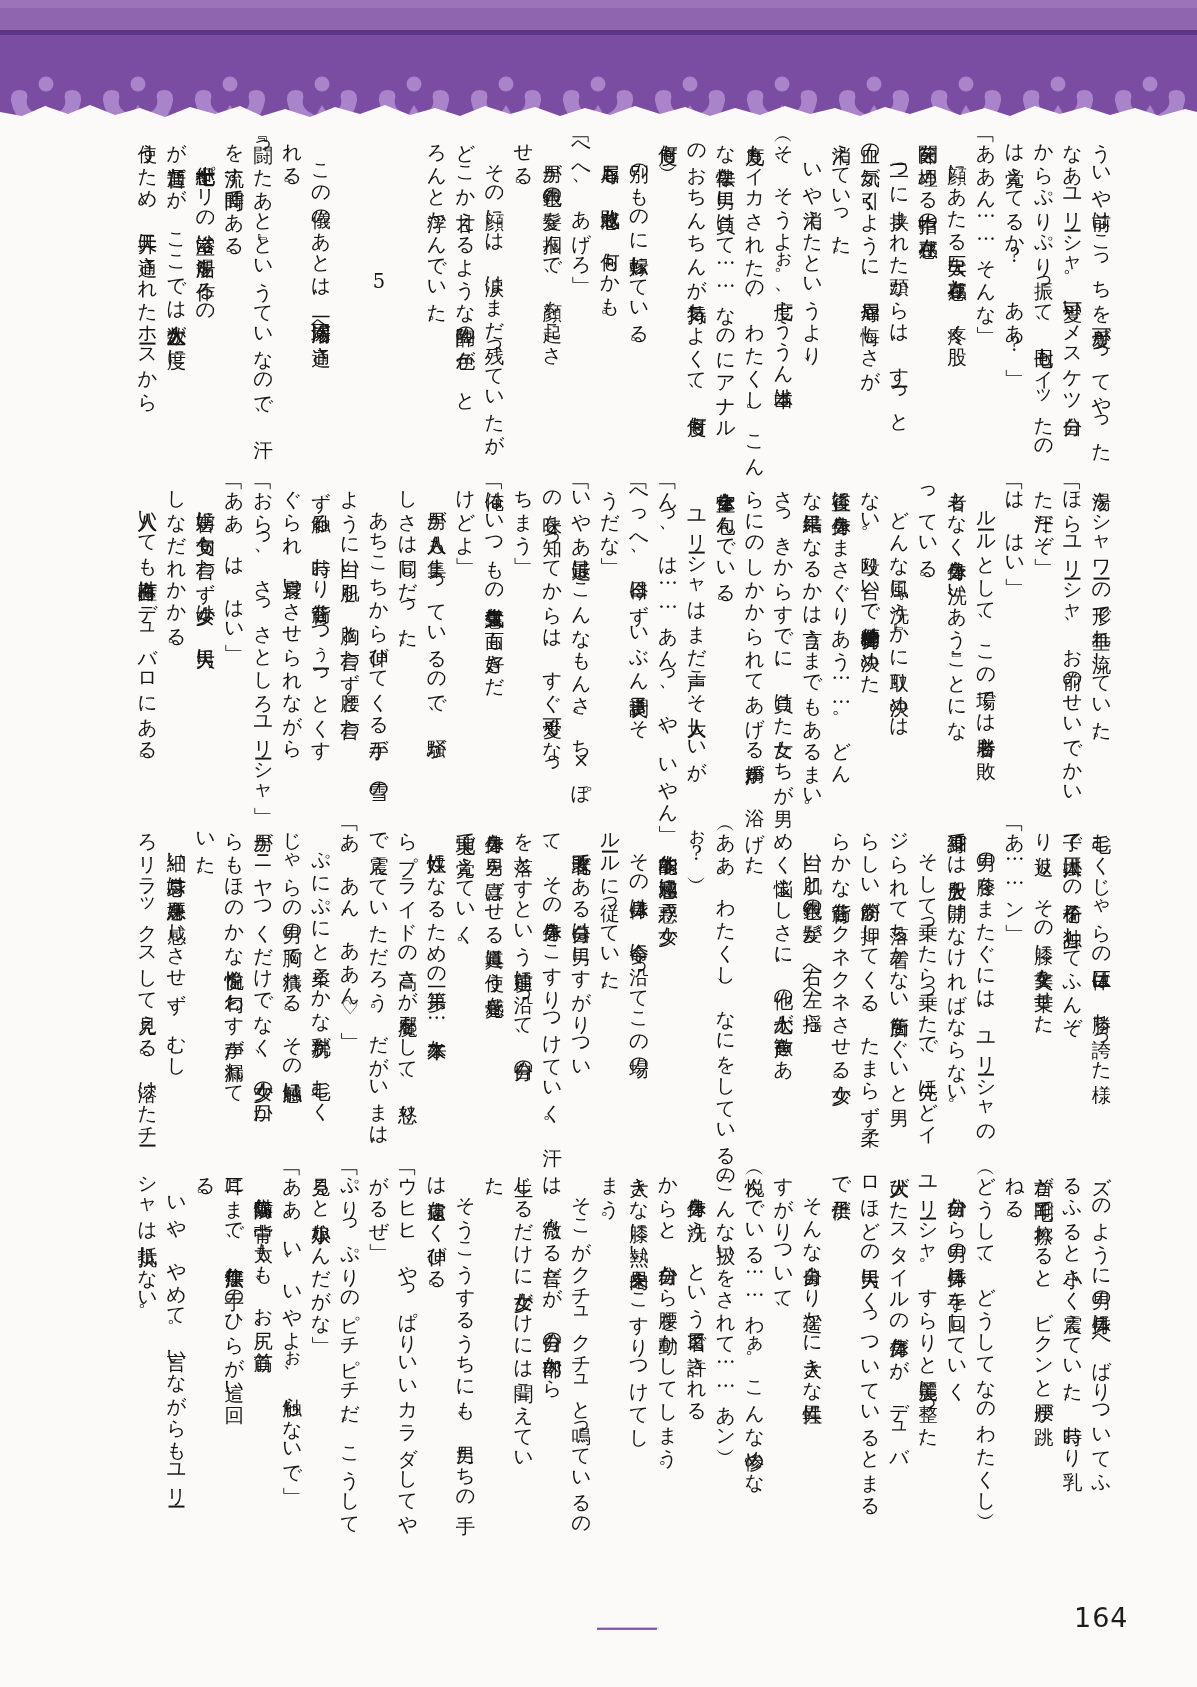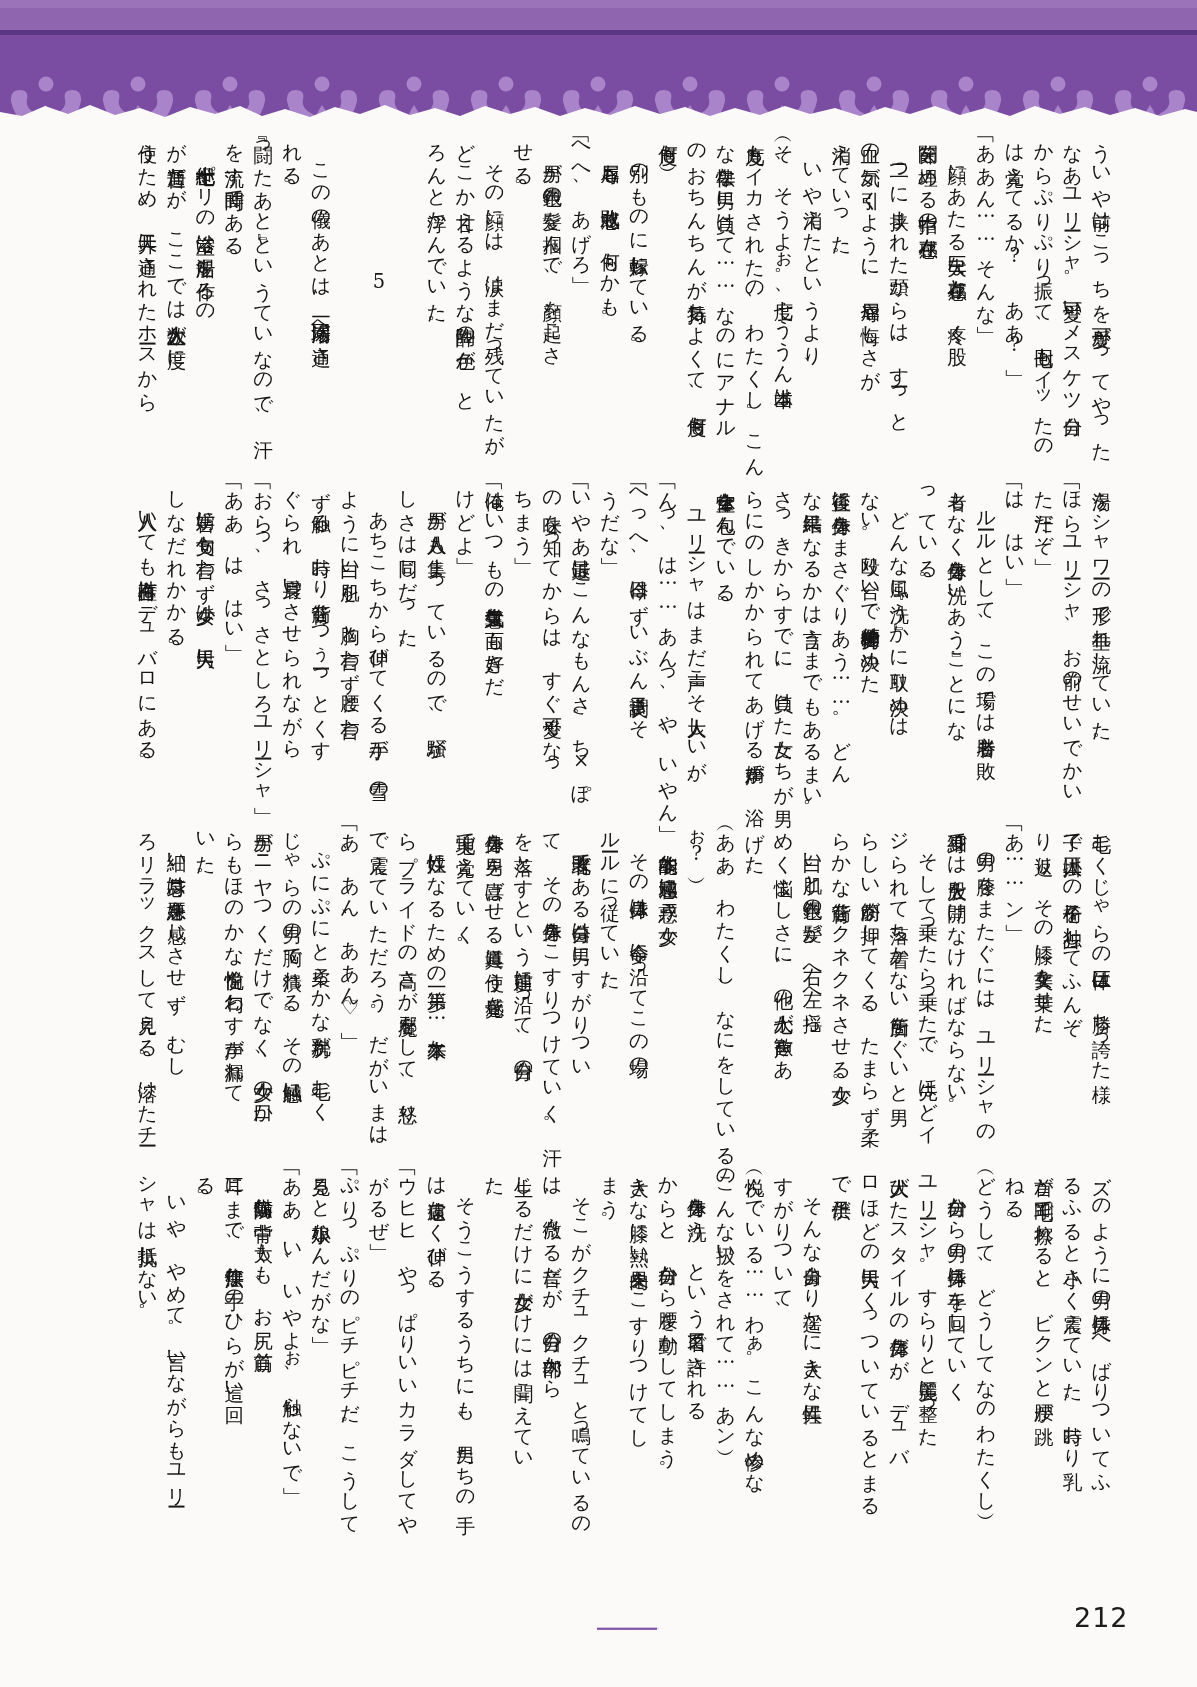--- a/index.html
+++ b/index.html
@@ -198,21 +198,21 @@
 がるぜ」
 「ぷりっぷりのピチピチだ。こうして
 見ると小娘なんだがな」
 「ああ、い、いやよぉ、触らないで」
 　無防備な背中、太もも、お尻、首筋、
 耳にまで、無作法な手のひらが這い回
 る。
 　いや、やめて。言いながらもユリー
 シャは抵抗しない。</div>
 
-  <div class="pagenum">212</div>
+  <div class="pagenum">164</div>
 
   <svg class="border-svg border-bottom" width="1197" height="60" viewBox="0 0 60 1197" style="width:1197px;height:60px">
     <defs>
       <g id="bm">
         <circle cx="33" cy="20" r="4.5" fill="#aa84cb"></circle>
         <path d="M31,36 Q14,35 11,22 Q10,15 17,15 Q23,15 21,21 Q20,27 27,30 Z" fill="#aa84cb"></path>
         <path d="M35,36 Q52,35 55,22 Q56,15 49,15 Q43,15 45,21 Q46,27 39,30 Z" fill="#aa84cb"></path>
         <path d="M33,24 Q29,29 33,35 Q37,29 33,24 Z" fill="#6a4294"></path>
         <path d="M0,35 Q5,25 5,18 Q0,14 -5,18 Q-5,25 0,35 Z" fill="#aa84cb"></path>
       </g>

